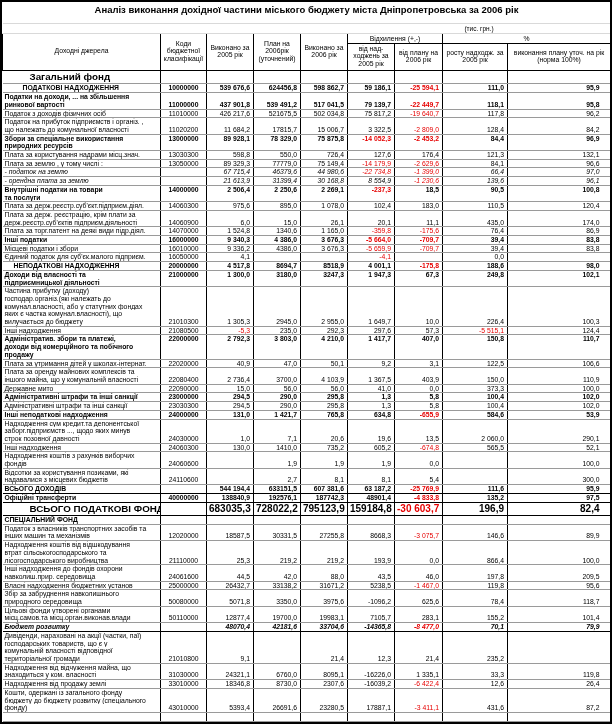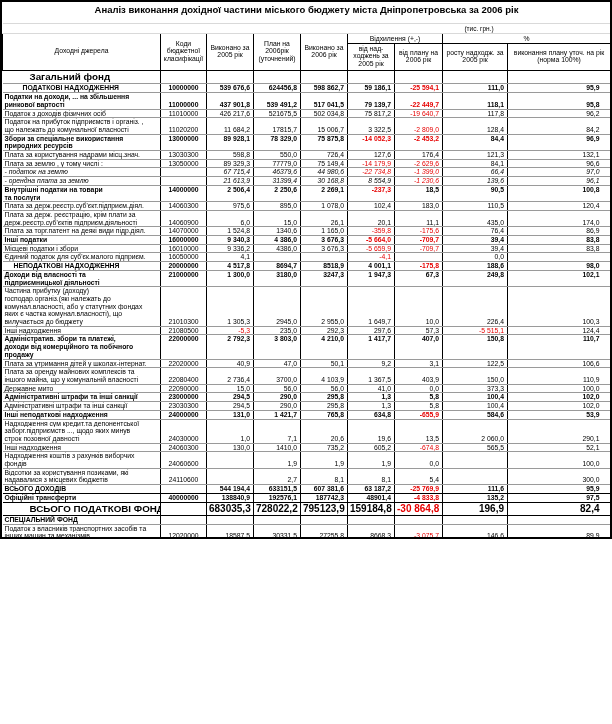--- a/index.html
+++ b/index.html
@@ -1,17 +1,17 @@
 <!DOCTYPE html>
 <html><head>
 <meta charset="utf-8">
 <style>
   html,body{margin:0;padding:0;background:#fff;}
   .sheet{
-    position:relative;width:612px;height:539px;box-sizing:border-box;
+    position:relative;width:612px;height:724px;box-sizing:border-box;
     font-family:"Liberation Sans",sans-serif;color:#000;background:#fff;
     border:2px solid #000;overflow:hidden;
   }
   table{border-collapse:collapse;table-layout:fixed;width:608px;}
   td{padding:0 2px;font-size:6.8px;line-height:7.7px;vertical-align:bottom;
      white-space:nowrap;overflow:hidden;}
   
   .title-row td{font-size:9.5px;font-weight:bold;text-align:center;line-height:15px;vertical-align:middle;}
   .spacer-row td{height:6px;border-bottom:1px solid #d9d9d9;}
   .units-row td{height:9px;font-size:6.5px;text-align:center;vertical-align:middle;border-bottom:1px solid #d9d9d9;}
@@ -642,21 +642,21 @@
           <td class="num">135,2</td>
           <td class="num exec">97,5</td>
         </tr>
         <tr class="lg b tb rend">
           <td class="lbl">ВСЬОГО ПОДАТКОВІ ФОНД</td>
           <td class="code"></td>
           <td class="num">683035,3</td>
           <td class="num">728022,2</td>
           <td class="num">795123,9</td>
           <td class="num">159184,8</td>
-          <td class="num red">-30 864,8</td>
+          <td class="num red">-30 603,7</td>
           <td class="num">196,9</td>
           <td class="num exec">82,4</td>
         </tr>
         <tr class="b rend">
           <td class="lbl">СПЕЦІАЛЬНИЙ ФОНД</td>
           <td class="code"></td>
           <td class="num"></td>
           <td class="num"></td>
           <td class="num"></td>
           <td class="num"></td>

